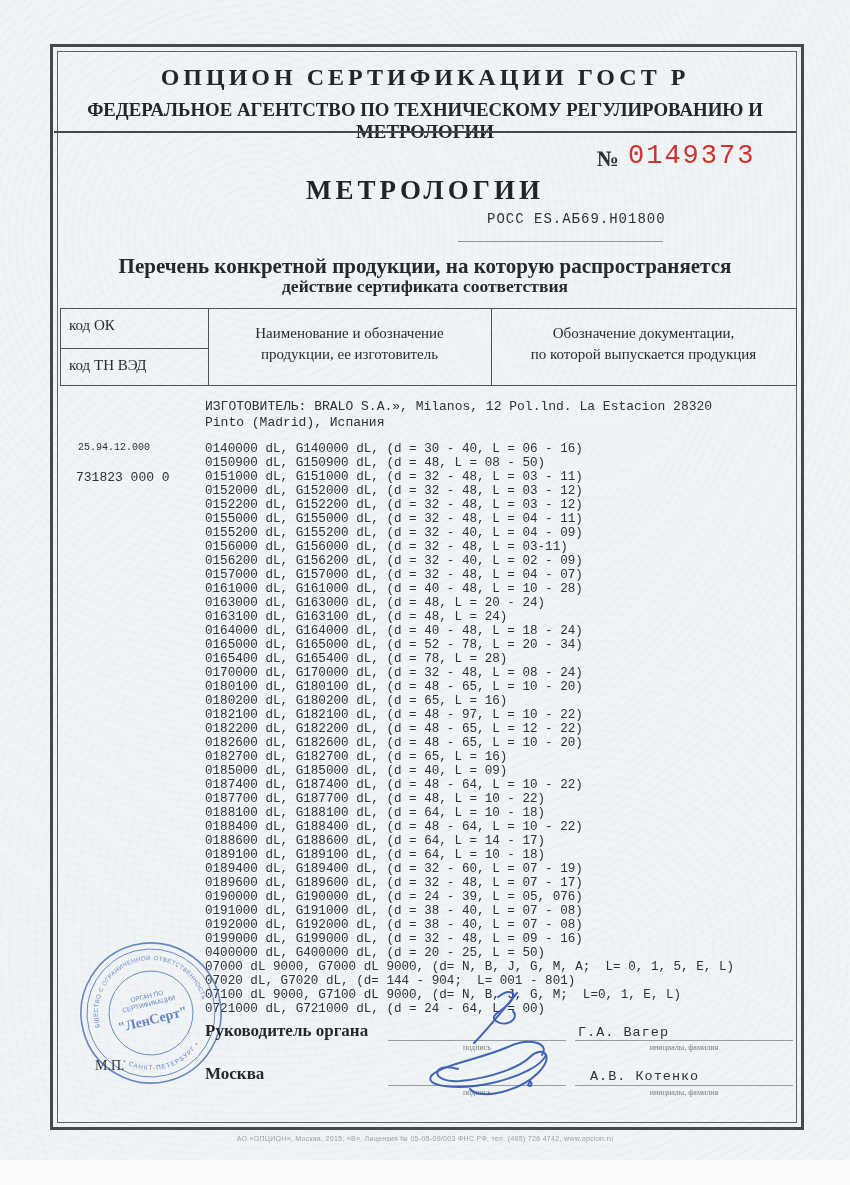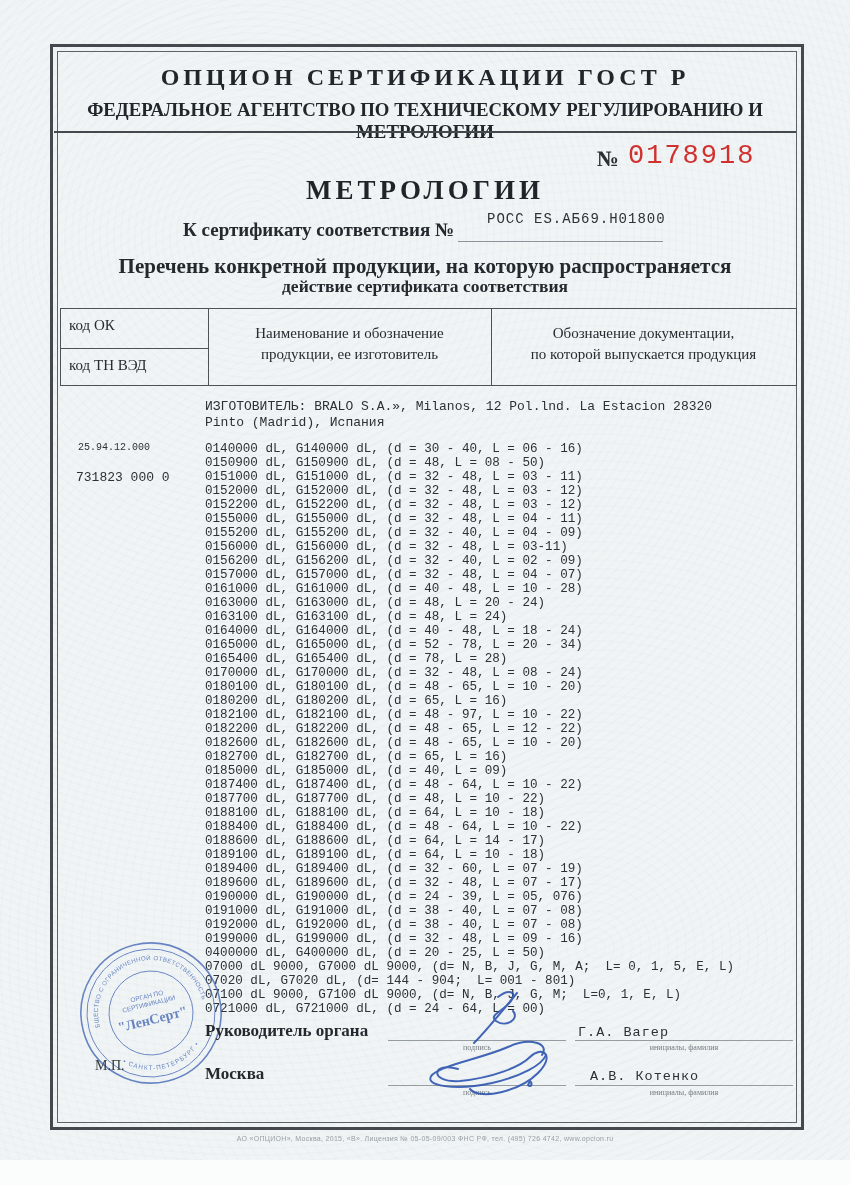--- a/index.html
+++ b/index.html
@@ -73,25 +73,24 @@
 
   <div class="frame-outer">
     <div class="frame-inner"></div>
   </div>
 
   <div class="abs ctr title">ОПЦИОН СЕРТИФИКАЦИИ ГОСТ Р</div>
   <div class="abs ctr subtitle">ФЕДЕРАЛЬНОЕ АГЕНТСТВО ПО ТЕХНИЧЕСКОМУ РЕГУЛИРОВАНИЮ И МЕТРОЛОГИИ</div>
   <div class="abs header-rule"></div>
 
   <div class="abs no-label">№</div>
-  <div class="abs no-value">0178918</div>
+  <div class="abs no-value">0149373</div>
 
   <div class="abs ctr appendix">МЕТРОЛОГИИ</div>
 
-  <div class="abs cert-label">К сертификату соответствия №</div>
   <div class="abs cert-value mono">РОСС ES.АБ69.Н01800</div>
   <div class="abs cert-underline"></div>
 
   <div class="abs ctr scope1">Перечень конкретной продукции,  на которую распространяется</div>
   <div class="abs thead">
     <div class="v1"></div>
     <div class="v2"></div>
     <div class="h1"></div>
     <div class="th-text th-c1a">код ОК</div>
     <div class="th-text th-c1b">код ТН ВЭД</div>

